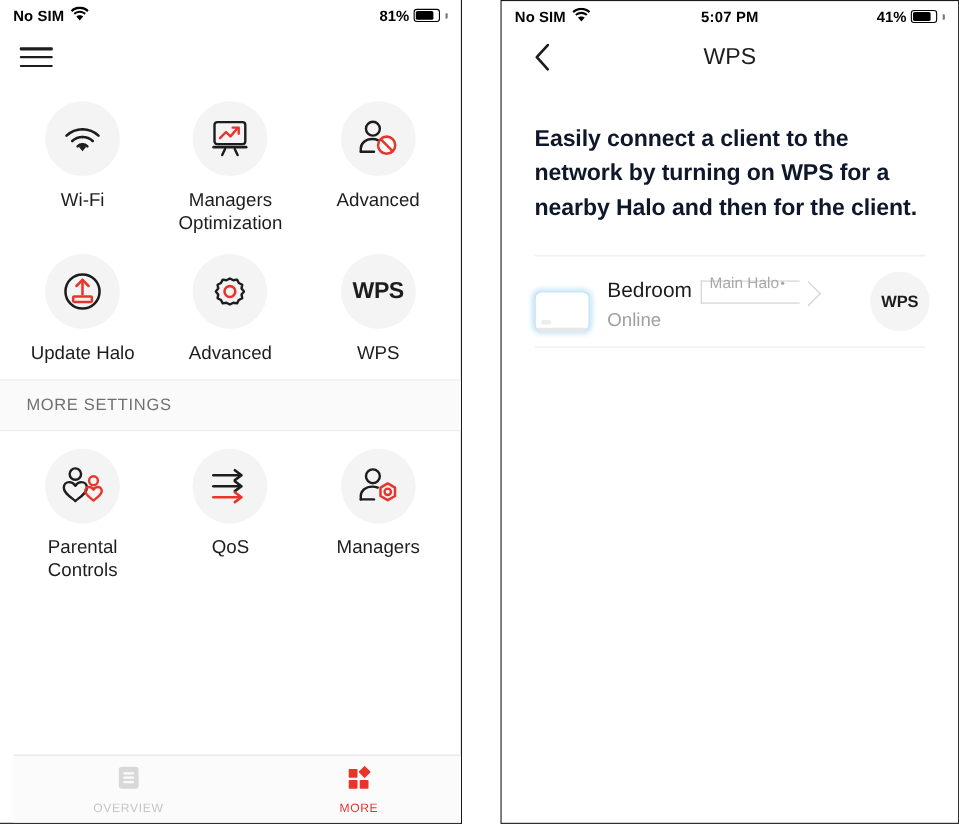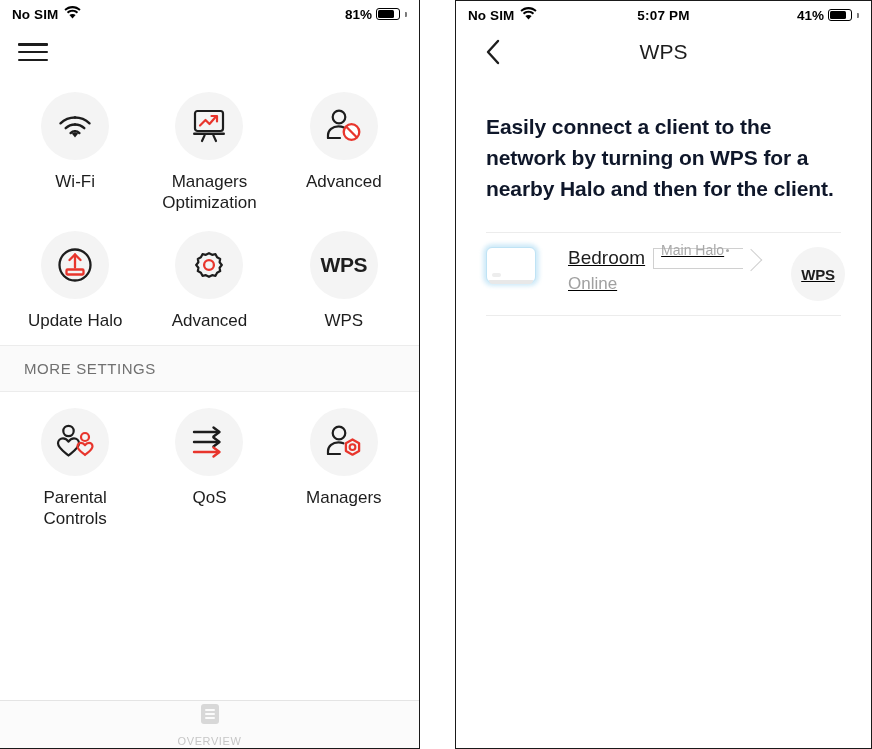--- a/index.html
+++ b/index.html
@@ -159,24 +159,24 @@
     border-bottom: 1px solid #ececec;
     padding: 14px 0 14px 24px;
     font-size: 15px;
     letter-spacing: 0.6px;
     color: #707070;
   }
 
   
   .tabbar {
     position: absolute;
-    left: 0;
+    left: 12px;
     bottom: 0;
     width: 100%;
-    height: 48px;
+    height: 62px;
     background: #fbfbfb;
     border-top: 1px solid #e4e4e4;
     display: flex;
     box-sizing: border-box;
   }
   .tab {
     flex: 1;
     display: flex;
     flex-direction: column;
     align-items: center;
@@ -225,24 +225,23 @@
     color: #0f172a;
     letter-spacing: -0.1px;
   }
   .divider {
     height: 1px;
     background: #ececec;
     margin: 28px 30px 0 30px;
   }
   .device-row {
     display: flex;
-    align-items: flex-start;
+    align-items: flex-end;
     padding: 14px 26px 14px 30px;
-    gap: 32px;
-    text-decoration: underline;
+    gap: 16px;
   }
   .device-thumb {
     position: relative;
     width: 50px;
     height: 36px;
     flex: 0 0 auto;
   }
   .device-thumb .glow {
     position: absolute;
     inset: -3px;
@@ -502,20 +501,31 @@
         <span>
           <svg width="22" height="24" viewBox="0 0 22 24">
             <rect x="2" y="2" width="18" height="20" rx="3" fill="#d8d8d8"></rect>
             <rect x="6" y="7" width="10" height="2" rx="1" fill="#fbfbfb"></rect>
             <rect x="6" y="11" width="10" height="2" rx="1" fill="#fbfbfb"></rect>
             <rect x="6" y="15" width="10" height="2" rx="1" fill="#fbfbfb"></rect>
           </svg>
         </span>
         <span class="tab-label">OVERVIEW</span>
       </div>
+      <div class="tab tab-more">
+        <span>
+          <svg width="24" height="24" viewBox="0 0 24 24">
+            <rect x="3" y="4" width="8" height="8" rx="0.8" fill="#e8352c"></rect>
+            <rect x="3" y="14" width="8" height="8" rx="0.8" fill="#e8352c"></rect>
+            <rect x="13" y="14" width="8" height="8" rx="0.8" fill="#e8352c"></rect>
+            <rect x="13.5" y="2.8" width="8" height="8" rx="0.8" fill="#e8352c" transform="rotate(45 17.5 6.8)"></rect>
+          </svg>
+        </span>
+        <span class="tab-label">MORE</span>
+      </div>
     </div>
   </div>
 
   <div class="phone phone-right">
 
     <div class="statusbar">
       <div class="sb-left">
         <span class="sb-carrier">No SIM</span>
         <span>
           <svg width="17" height="13" viewBox="0 0 17 13">

